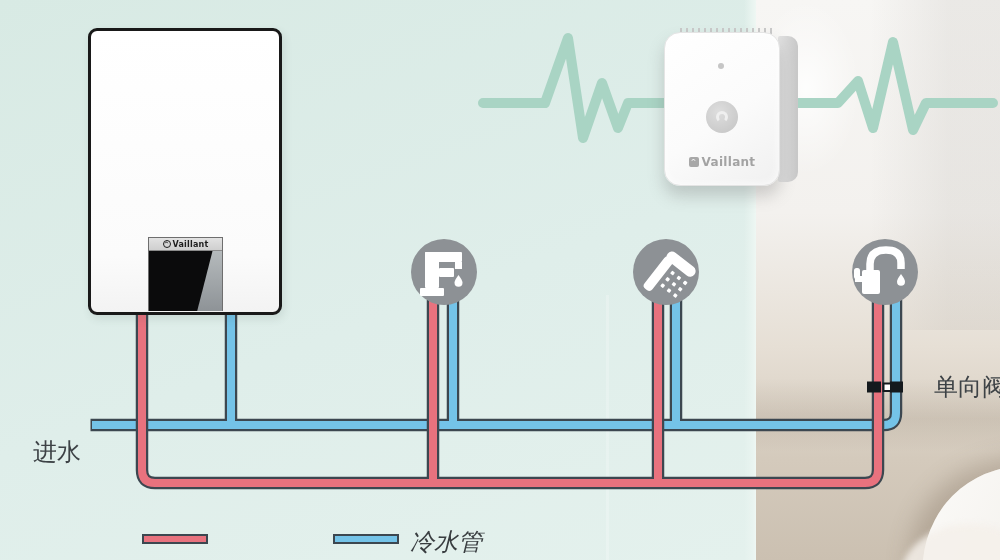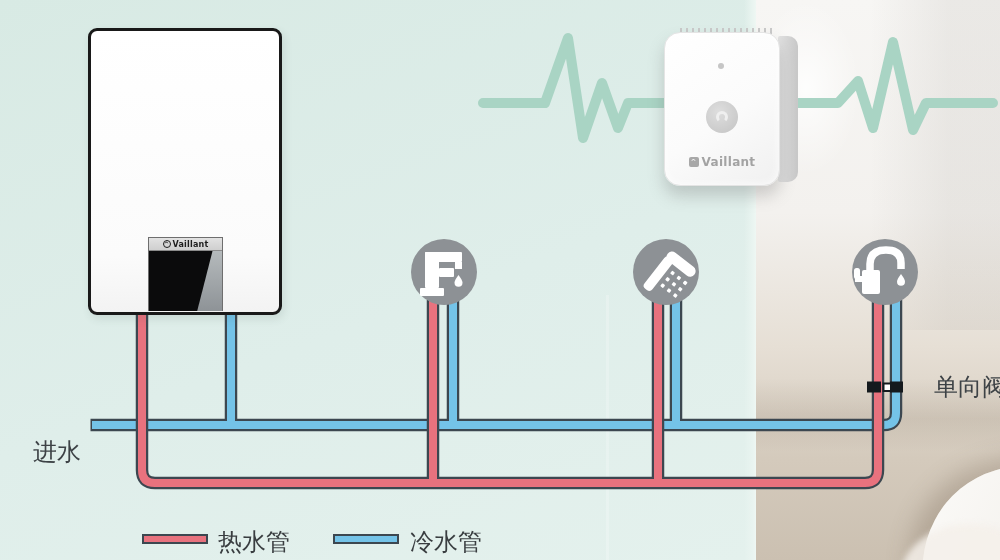--- a/index.html
+++ b/index.html
@@ -67,21 +67,21 @@
 
   
   .scene-label{position:absolute;color:var(--label-text);font-size:24px;line-height:1.15;white-space:nowrap;}
   .label-inlet{left:33px;top:412px;margin-top:27px;}
   .label-valve{left:934px;top:374px;}
   .legend-swatch{position:absolute;width:66px;height:10px;border:2px solid var(--pipe-outline);}
   .legend-swatch.hot{left:142px;top:534px;background:var(--hot);}
   .legend-swatch.cold{left:333px;top:534px;background:var(--cold);}
   .legend-label{position:absolute;top:526px;color:#393d40;font-size:24px;white-space:nowrap;}
   .legend-label.hot{left:218px;}
-  .legend-label.cold{left:410px;}
+  .legend-label.cold{left:410px;font-style:italic;}
 </style>
 </head>
 <body>
 
 <div class="page">
 
   <div class="bg-left"></div>
   <div class="bg-seam"></div>
   <div class="bg-right"></div>
   <div class="wall-grayside"></div>
@@ -199,17 +199,16 @@
         <span class="logo-mark-sm">^</span>
         <span>Vaillant</span>
       </div>
     </div>
   </div>
 
   <div class="scene-label label-inlet">进水</div>
   <div class="scene-label label-valve">单向阀</div>
 
   <div class="legend-swatch hot"></div>
-  <div class="legend-label hot">热水管</div>
   <div class="legend-swatch cold"></div>
   <div class="legend-label cold">冷水管</div>
 
 </div>
 
 </body></html>

